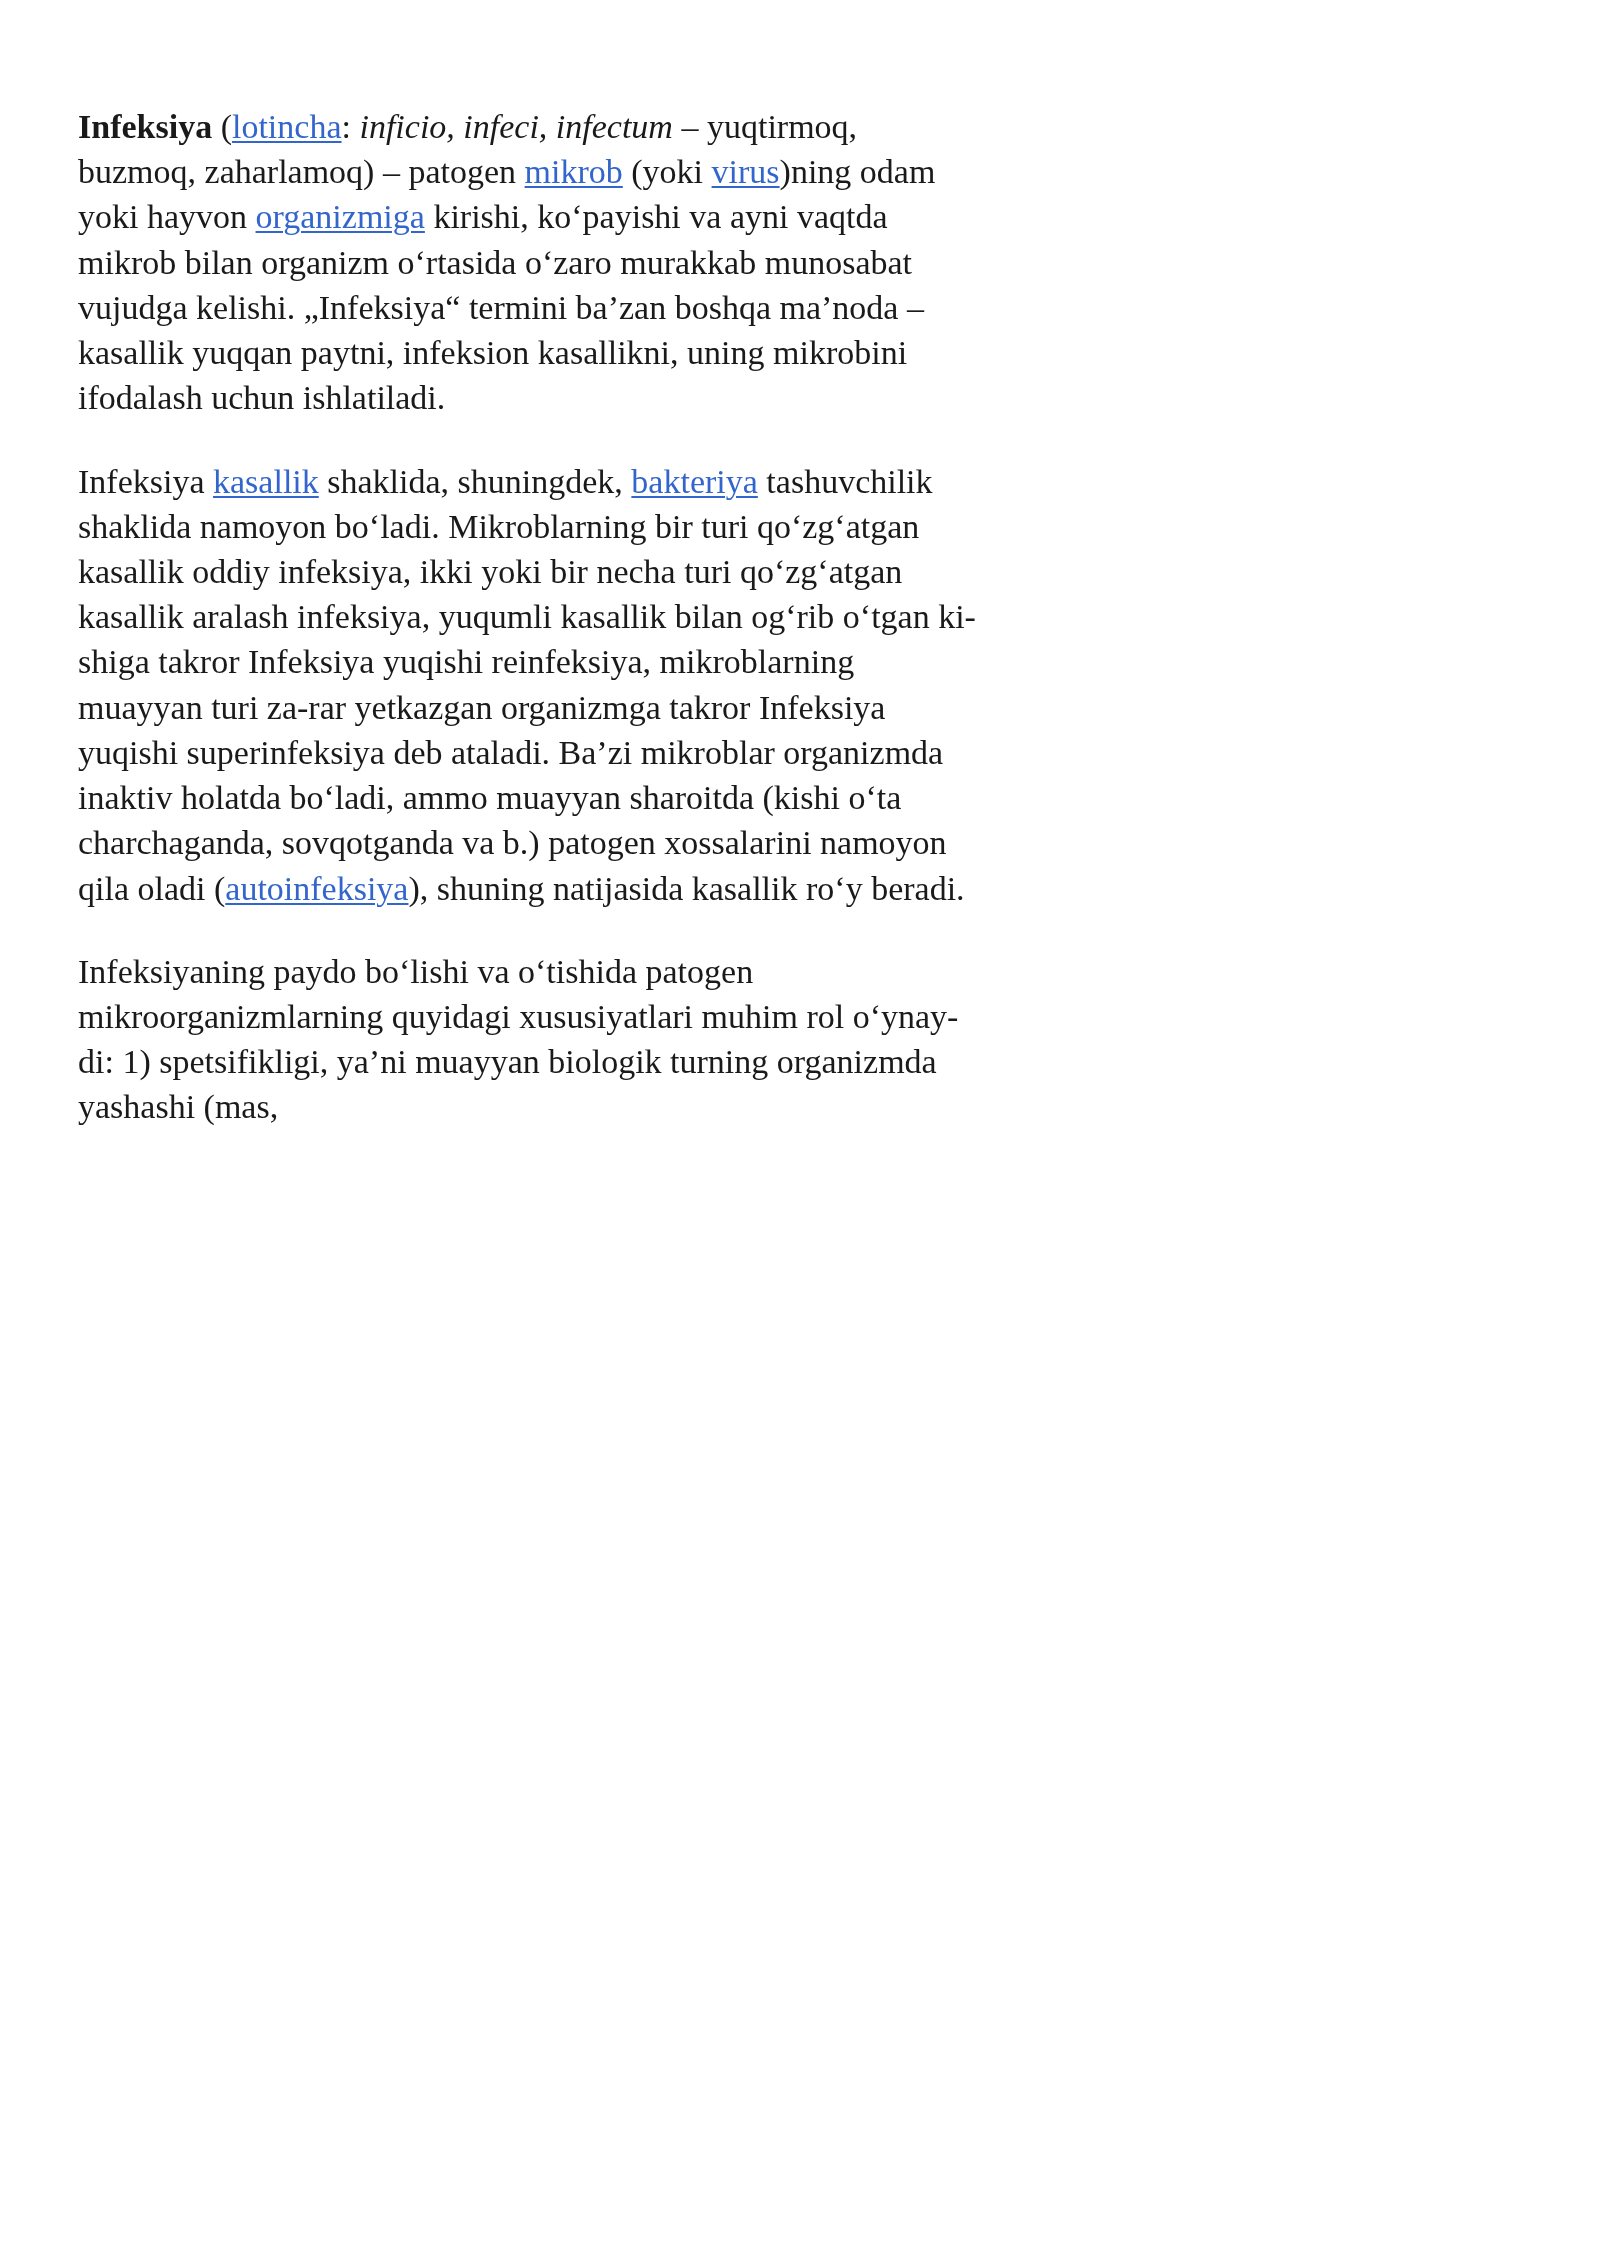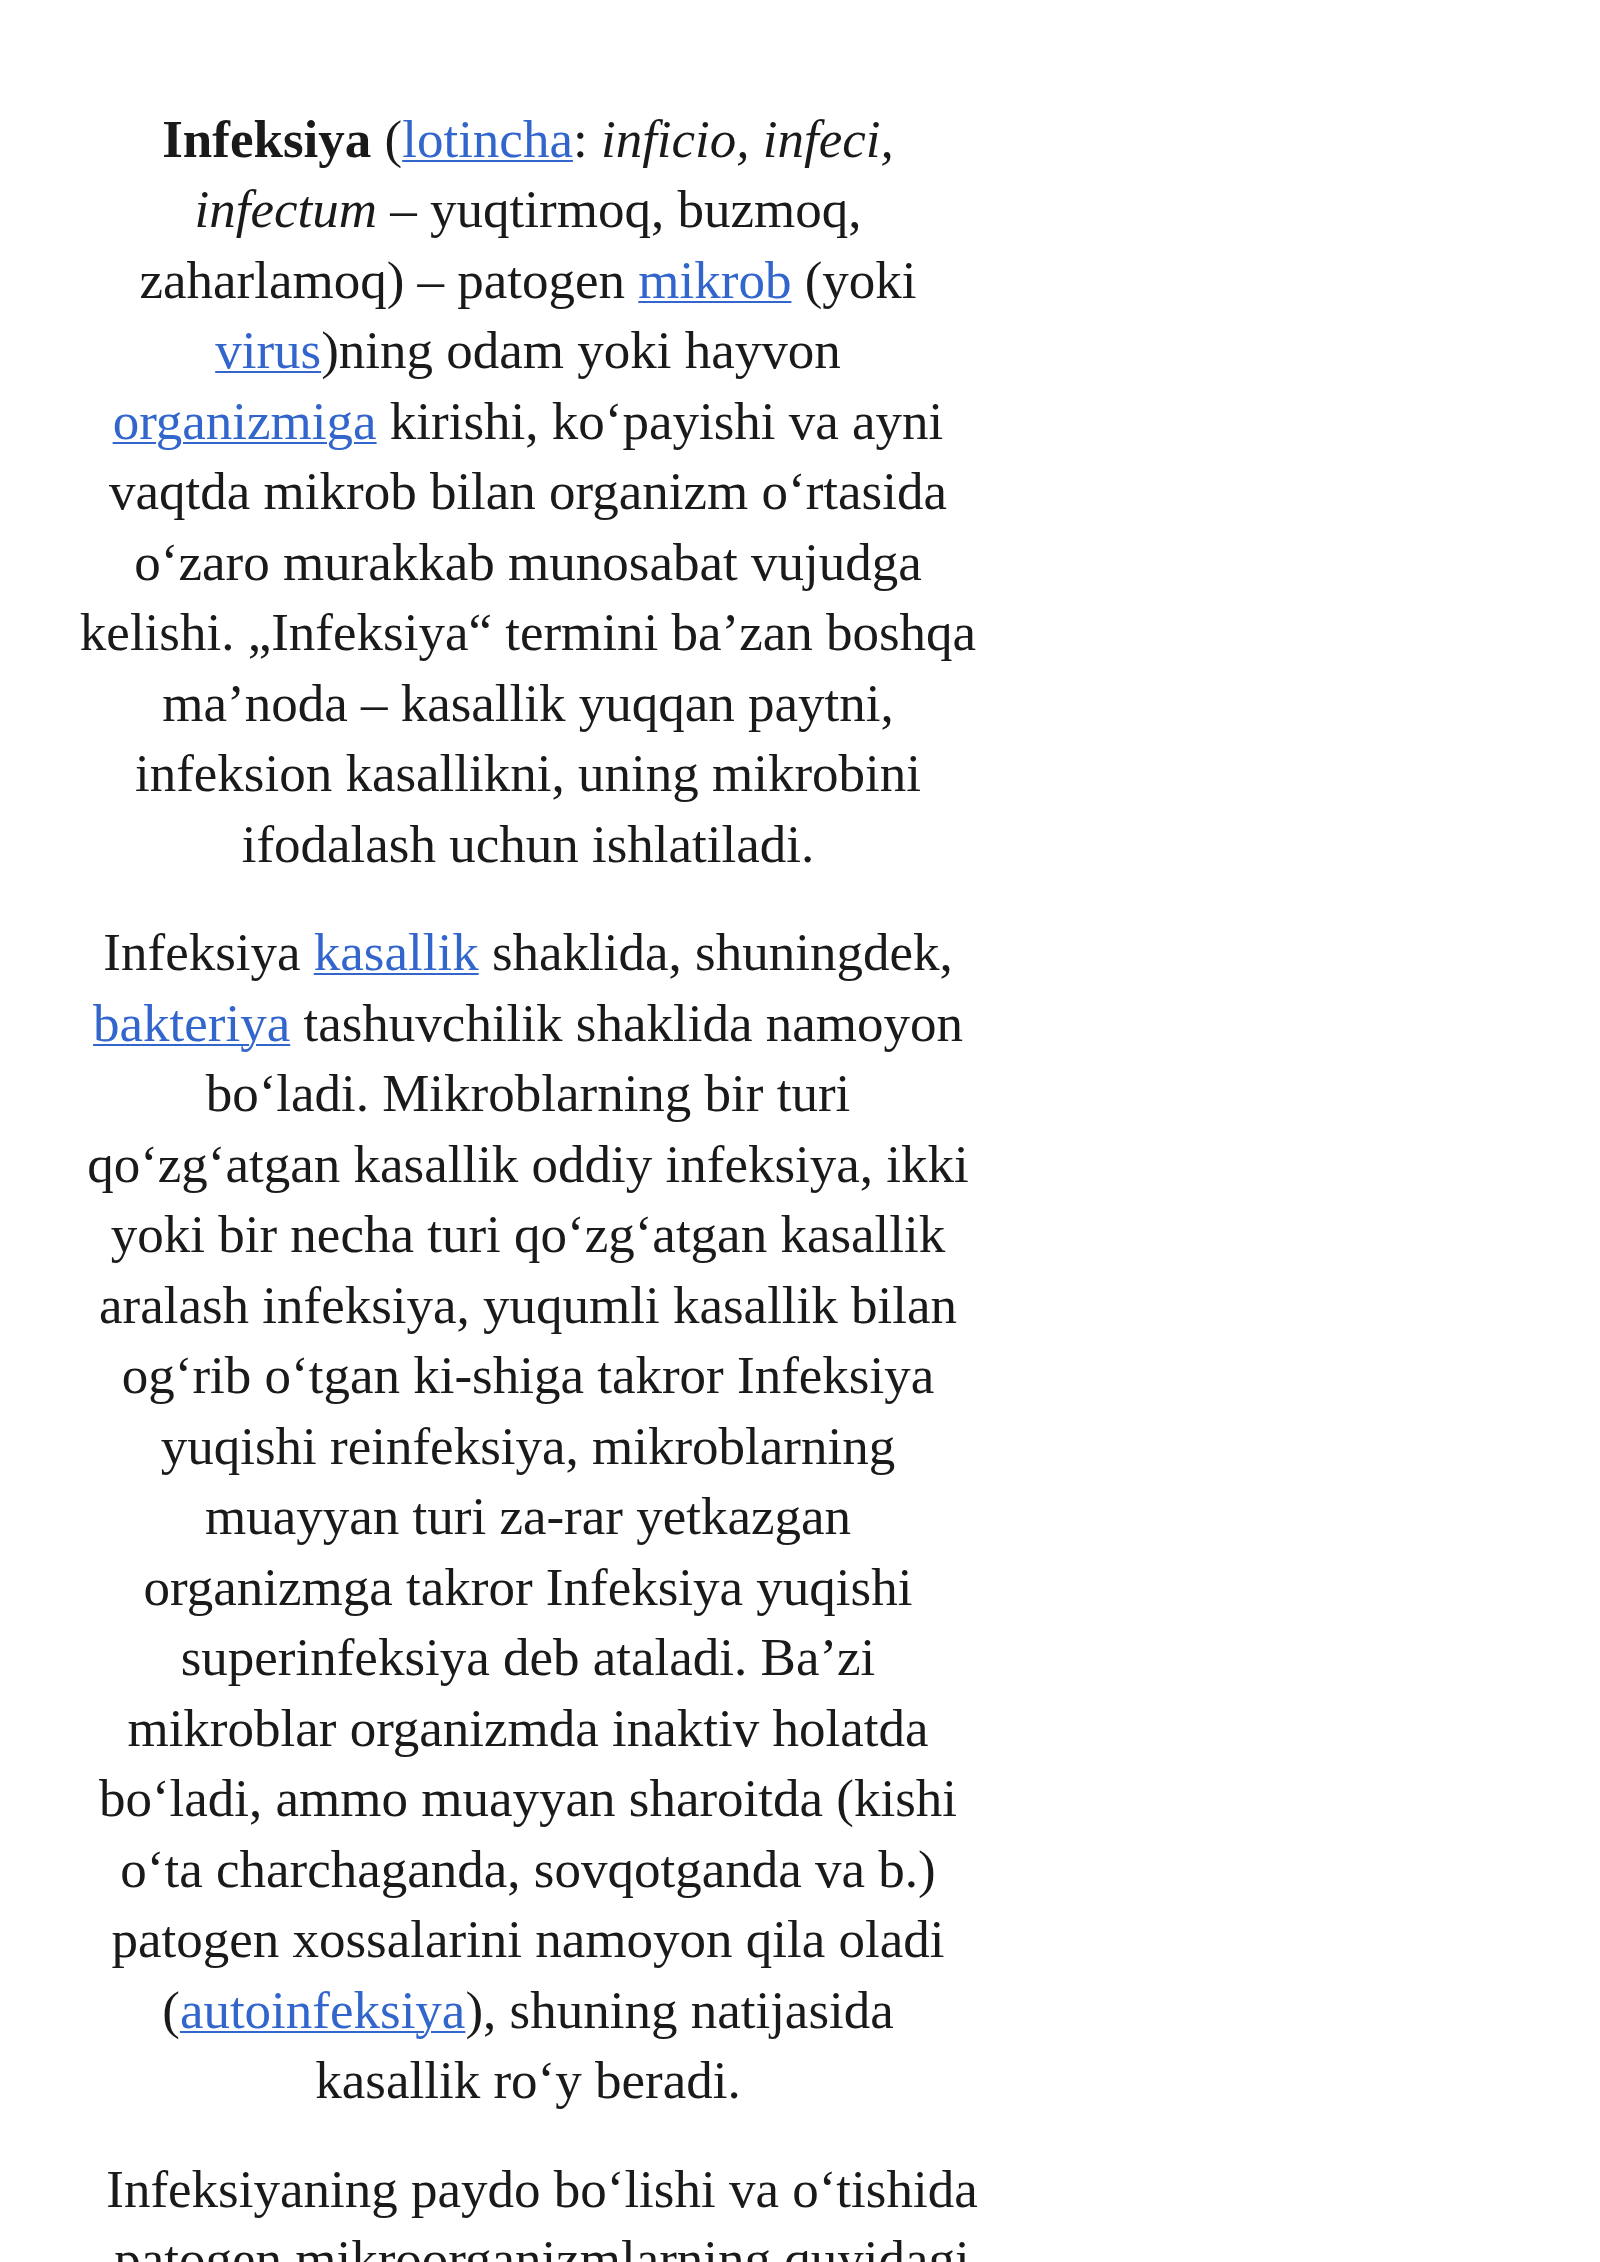--- a/index.html
+++ b/index.html
@@ -19,30 +19,29 @@
     width: 1600px;
     height: 2262px;
     background: #ffffff;
     padding: 104px 600px 0 78px;
   }
   .article {
     width: 900px;
   }
   p.para {
     margin: 0 0 38px 0;
-    font-size: 53px;
+    font-size: 34px;
     line-height: 1.33;
     color: #1a1a1a;
-    text-align: center;
+    text-align: left;
     letter-spacing: 0;
     word-spacing: 0;
   }
   p.para:last-child {
     margin-bottom: 0;
-    margin-left: 28px;
   }
   .b {
     font-weight: bold;
   }
   .i {
     font-style: italic;
   }
   a.wlink {
     color: #3366cc;
     text-decoration: underline;

